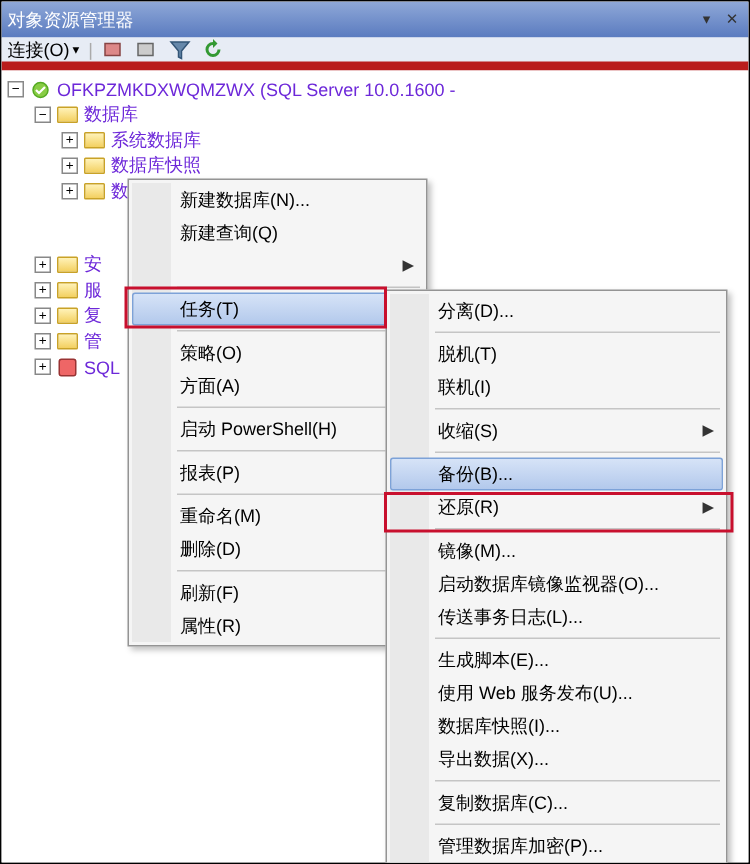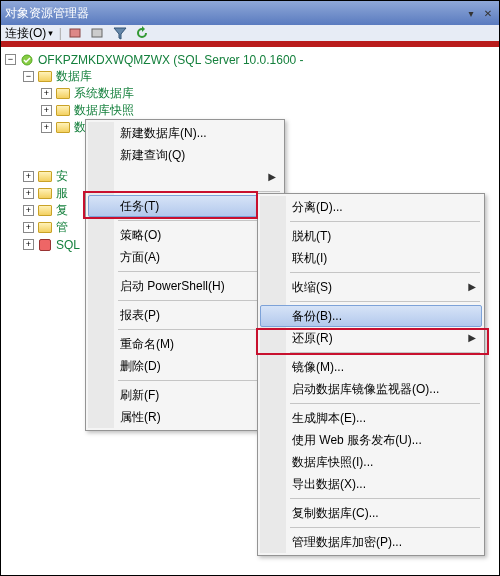--- a/index.html
+++ b/index.html
@@ -12,21 +12,21 @@
   .toolbar-label { display:flex; align-items:center; gap:2px; }
   .toolbar-icon { width:16px; height:16px; display:flex; align-items:center; justify-content:center; }
   .tree { padding:4px 0 0 4px; background:#fff; height:calc(100% - 46px); position:relative; }
   .tree-row { display:flex; align-items:center; height:17px; white-space:nowrap; }
   .tree-indent { display:inline-block; }
   .expander { width:11px; height:11px; border:1px solid #888; font-size:9px; line-height:9px; text-align:center; margin-right:3px; color:#000; background:#fff; flex-shrink:0; }
   .node-icon { width:16px; height:14px; margin-right:3px; display:inline-flex; align-items:center; justify-content:center; flex-shrink:0; }
   .folder-y { background:linear-gradient(#fff2b8,#f3d060); border:1px solid #c9a227; border-radius:1px; width:14px; height:11px; }
   .server-icon svg { width:14px; height:14px; }
   .db-icon { width:12px; height:12px; background:#e66; border-radius:2px; border:1px solid #933; }
-  .tree-label { color:#15803d; }
+  .tree-label { color:#6d28d9; }
   .context-menu { position:absolute; background:#f5f5f5; border:1px solid #949494; box-shadow:2px 2px 4px rgba(0,0,0,.25); padding:2px; }
   .menu1 { left:84px; top:118px; width:200px; }
   .menu2 { left:256px; top:192px; width:228px; }
   .menu-gutter { position:absolute; left:2px; top:2px; bottom:2px; width:26px; background:#e9e9e9; }
   .menu-item { position:relative; height:22px; display:flex; align-items:center; padding-left:32px; padding-right:18px; }
   .menu-item.highlight { background:linear-gradient(#d6e3f7,#b3c9ec); border:1px solid #7da2d8; border-radius:2px; padding-left:31px; padding-right:17px; margin:0; }
   .menu-item .arrow { position:absolute; right:6px; top:5px; font-size:10px; color:#333; }
   .menu-sep { height:1px; background:#c5c5c5; margin:3px 2px 3px 30px; }
   .red-box { position:absolute; border:2px solid #c8102e; pointer-events:none; }
   .red1 { left:82px; top:190px; width:175px; height:28px; }
@@ -233,20 +233,23 @@
       <span>还原(R)</span>
       <span class="arrow">▶</span>
     </div>
   <div class="menu-sep"></div>
   <div class="menu-item">
       <span>镜像(M)...</span>
     </div>
   <div class="menu-item">
       <span>启动数据库镜像监视器(O)...</span>
     </div>
+  <div class="menu-item">
+      <span>传送事务日志(L)...</span>
+    </div>
   <div class="menu-sep"></div>
   <div class="menu-item">
       <span>生成脚本(E)...</span>
     </div>
   <div class="menu-item">
       <span>使用 Web 服务发布(U)...</span>
     </div>
   <div class="menu-item">
       <span>数据库快照(I)...</span>
     </div>

